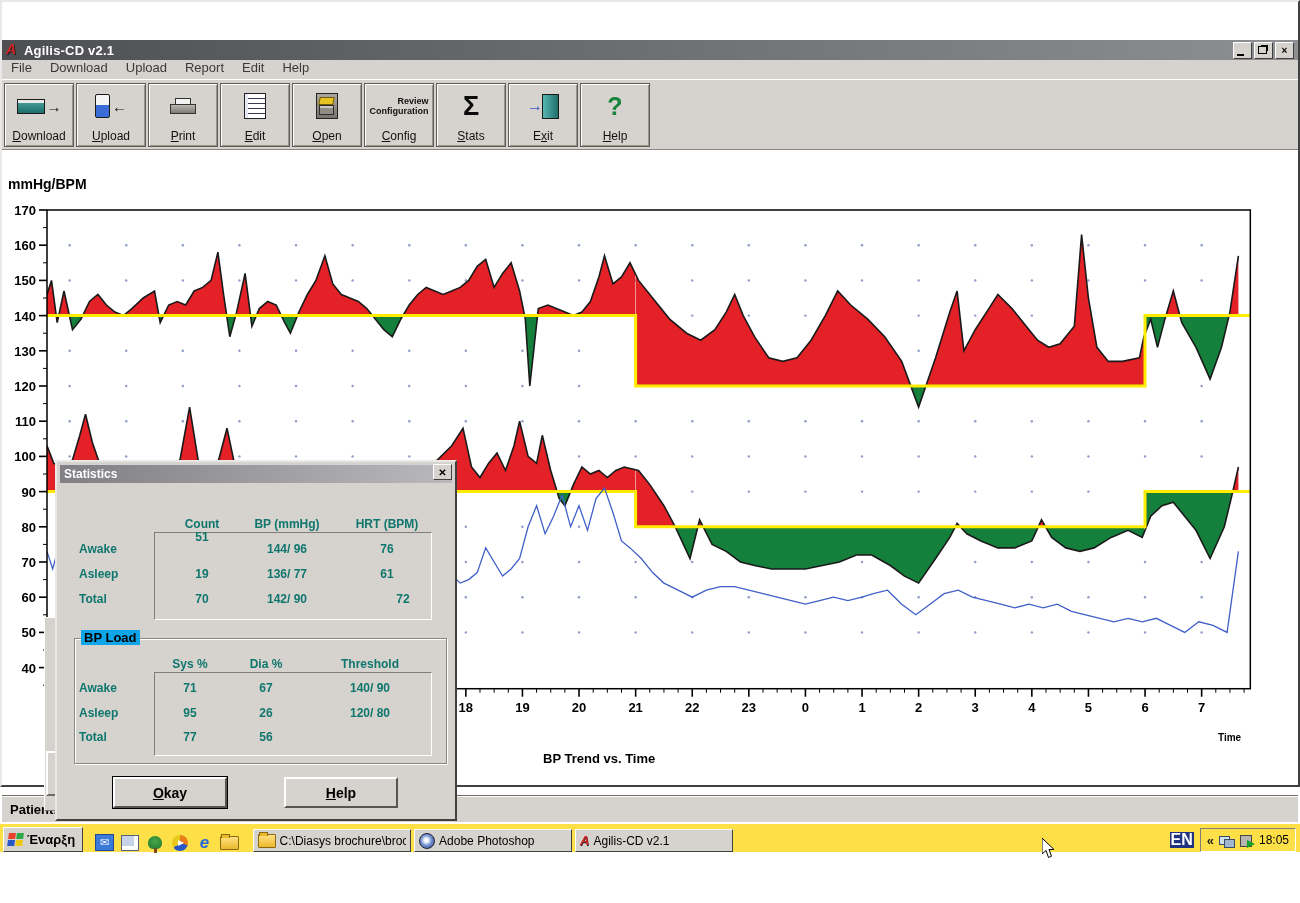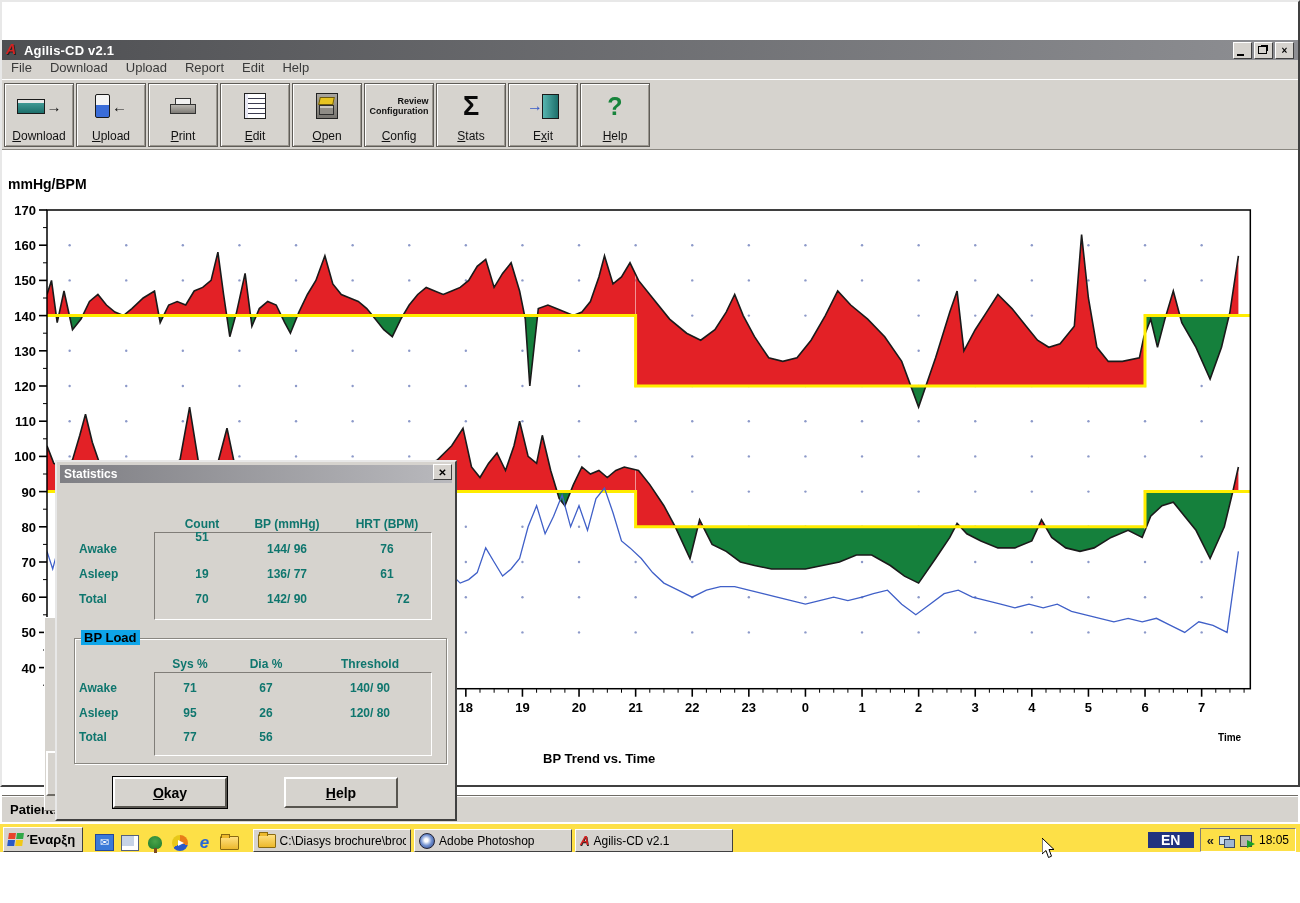--- a/index.html
+++ b/index.html
@@ -92,21 +92,21 @@
   .q-ie{color:#2868d8;font-weight:800;font-style:italic;font-size:17px;}
   .folder{width:17px;height:12px;background:linear-gradient(180deg,#ffe080,#edb92c);border:1px solid #8a6a10;border-radius:1px;position:relative;}
   .folder::before{content:"";position:absolute;left:0;top:-3px;width:7px;height:3px;background:#edb92c;border:1px solid #8a6a10;border-bottom:none;}
   .taskbtns{display:flex;gap:3px;margin-left:14px;}
   .taskbtn{width:158px;height:23px;background:#d6d3ce;border:1px solid;border-color:#fff #404040 #404040 #fff;
            display:flex;align-items:center;gap:4px;padding:0 4px;box-sizing:border-box;}
   .taskbtn span.txt{font-size:12px;white-space:nowrap;overflow:hidden;}
   .ps-icon{width:14px;height:14px;border-radius:50%;background:radial-gradient(circle at 45% 45%,#fff 15%,#6f8fd0 50%,#28407a);border:1px solid #223;flex:0 0 auto;}
   .mini-a{color:#d42322;font-weight:800;font-style:italic;font-size:13px;text-shadow:.5px .5px 0 #222;flex:0 0 auto;}
   .tray{margin-left:auto;display:flex;align-items:center;margin-right:4px;gap:6px;}
-  .enbadge{width:46px;height:16px;background:#21337f;color:#fff;font-size:14px;font-weight:700;display:flex;align-items:center;justify-content:center;}
+  .enbadge{width:24px;height:16px;background:#21337f;color:#fff;font-size:16px;font-weight:700;display:flex;align-items:center;justify-content:center;}
   .traypanel{height:22px;border:1px solid;border-color:#807d78 #fff #fff #807d78;display:flex;align-items:center;gap:5px;padding:0 6px;}
   .chev{font-size:13px;font-weight:700;color:#222;}
   .net-ic{width:16px;height:13px;position:relative;}
   .net-ic::before{content:"";position:absolute;left:0;top:2px;width:9px;height:7px;background:#cfe0ee;border:1px solid #3a4a66;}
   .net-ic::after{content:"";position:absolute;left:5px;top:5px;width:9px;height:7px;background:#9fb6d0;border:1px solid #3a4a66;}
   .dev-ic{width:14px;height:13px;position:relative;}
   .dev-ic::before{content:"";position:absolute;left:0;top:1px;width:10px;height:10px;background:#b9b6b0;border:1px solid #444;}
   .dev-ic::after{content:"";position:absolute;right:-1px;bottom:-1px;width:0;height:0;border-left:8px solid #19a029;border-top:4px solid transparent;border-bottom:4px solid transparent;}
   .clock{font-size:12px;color:#000;}
   

